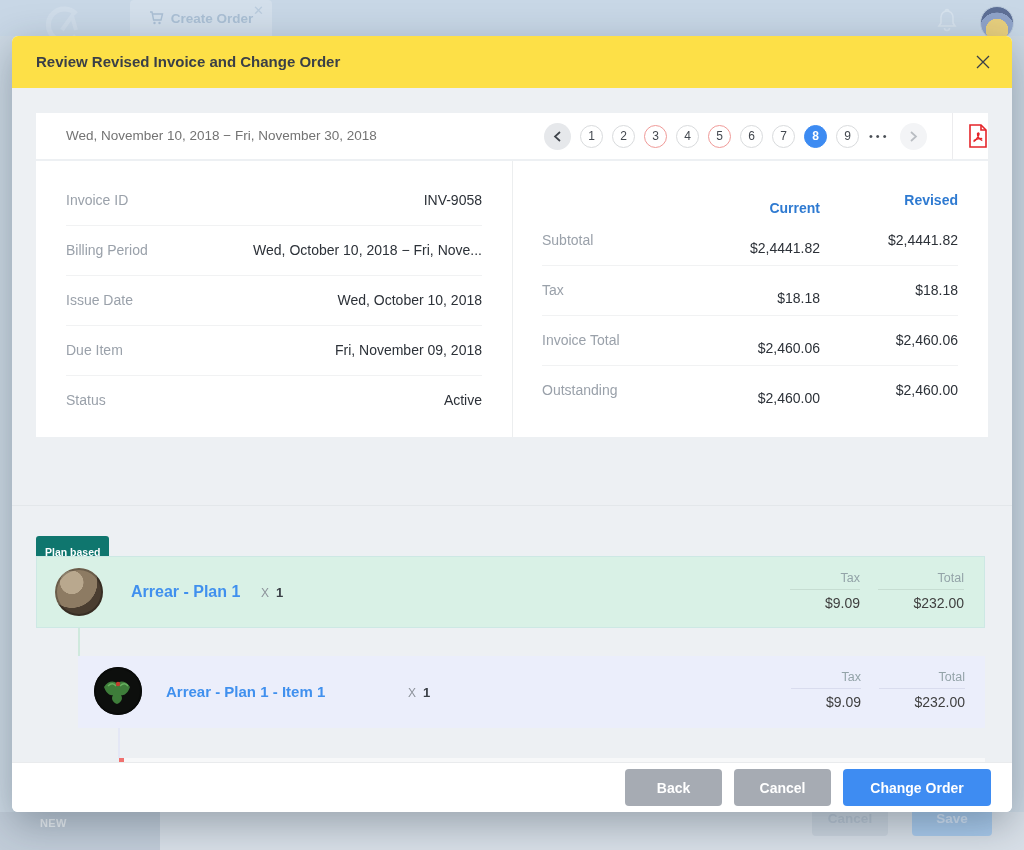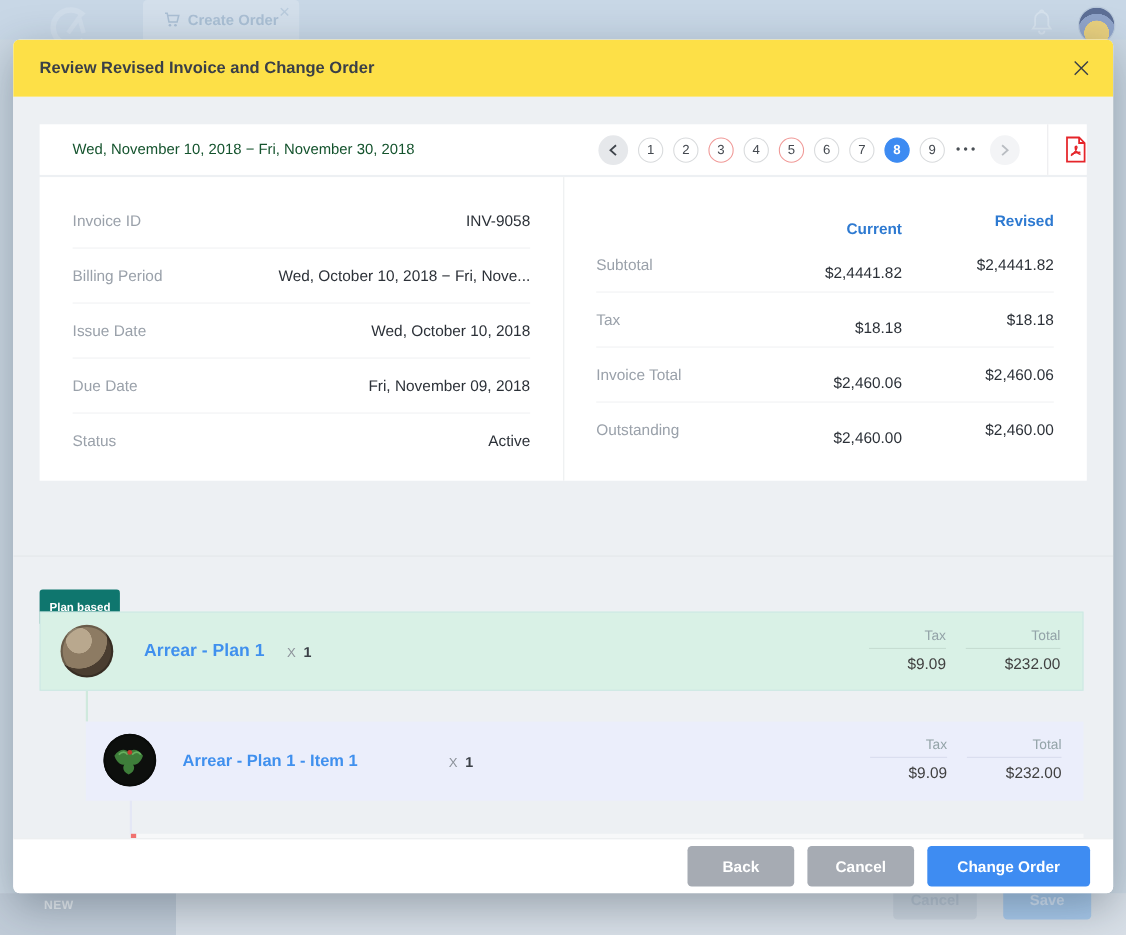--- a/index.html
+++ b/index.html
@@ -39,21 +39,21 @@
     border-radius:6px; box-shadow:0 12px 40px rgba(30,45,60,.35); overflow:hidden;
   }
   #modal-header { position:absolute; left:0; top:0; width:100%; height:52px; background:#fde047; }
   #modal-title { position:absolute; left:24px; top:17px; font-size:15px; font-weight:700; color:#3a3f47; }
   #modal-close { position:absolute; right:18px; top:15px; width:22px; height:22px; cursor:pointer;
     display:flex; align-items:center; justify-content:center; }
   #modal-body { position:absolute; left:0; top:52px; width:100%; height:674px; background:#edf0f3; overflow:hidden; }
 
   
   #toolbar-card { position:absolute; left:24px; top:25px; width:952px; height:46px; background:#fff; }
-  #date-range { position:absolute; left:30px; top:15px; font-size:13.5px; color:#14532d; }
+  #date-range { position:absolute; left:30px; top:15px; font-size:13.5px; color:#737373; }
   #pager { position:absolute; left:508px; top:0; height:46px; display:flex; align-items:center; gap:9px; }
   .nav-circle { width:27px; height:27px; border-radius:50%; display:flex; align-items:center; justify-content:center; cursor:pointer; }
   #pager-prev { background:#e6e8eb; }
   #pager-next { background:#f3f4f6; }
   .page {
     width:23px; height:23px; border-radius:50%; border:1px solid #d9dbdd; background:#fff;
     display:flex; align-items:center; justify-content:center; font-size:12px; color:#43484f; cursor:pointer;
   }
   .page--ring { border-color:#f09a98; }
   .page--active { background:#3d8bf2; border-color:#3d8bf2; color:#fff; font-weight:700; }
@@ -229,21 +229,21 @@
         <span class="d-label">Billing Period</span>
         <span class="d-value">Wed, October 10, 2018 − Fri, Nove...</span>
       </div>
       <div class="d-sep" style="top:114px"></div>
       <div class="detail-row" style="top:114px">
         <span class="d-label">Issue Date</span>
         <span class="d-value">Wed, October 10, 2018</span>
       </div>
       <div class="d-sep" style="top:164px"></div>
       <div class="detail-row" style="top:164px">
-        <span class="d-label">Due Date</span>
+        <span class="d-label">Due Item</span>
         <span class="d-value">Fri, November 09, 2018</span>
       </div>
       <div class="d-sep" style="top:214px"></div>
       <div class="detail-row" style="top:214px">
         <span class="d-label">Status</span>
         <span class="d-value">Active</span>
       </div>
 
       <div class="t-row" style="top:14px">
         <span class="t-label"></span>

